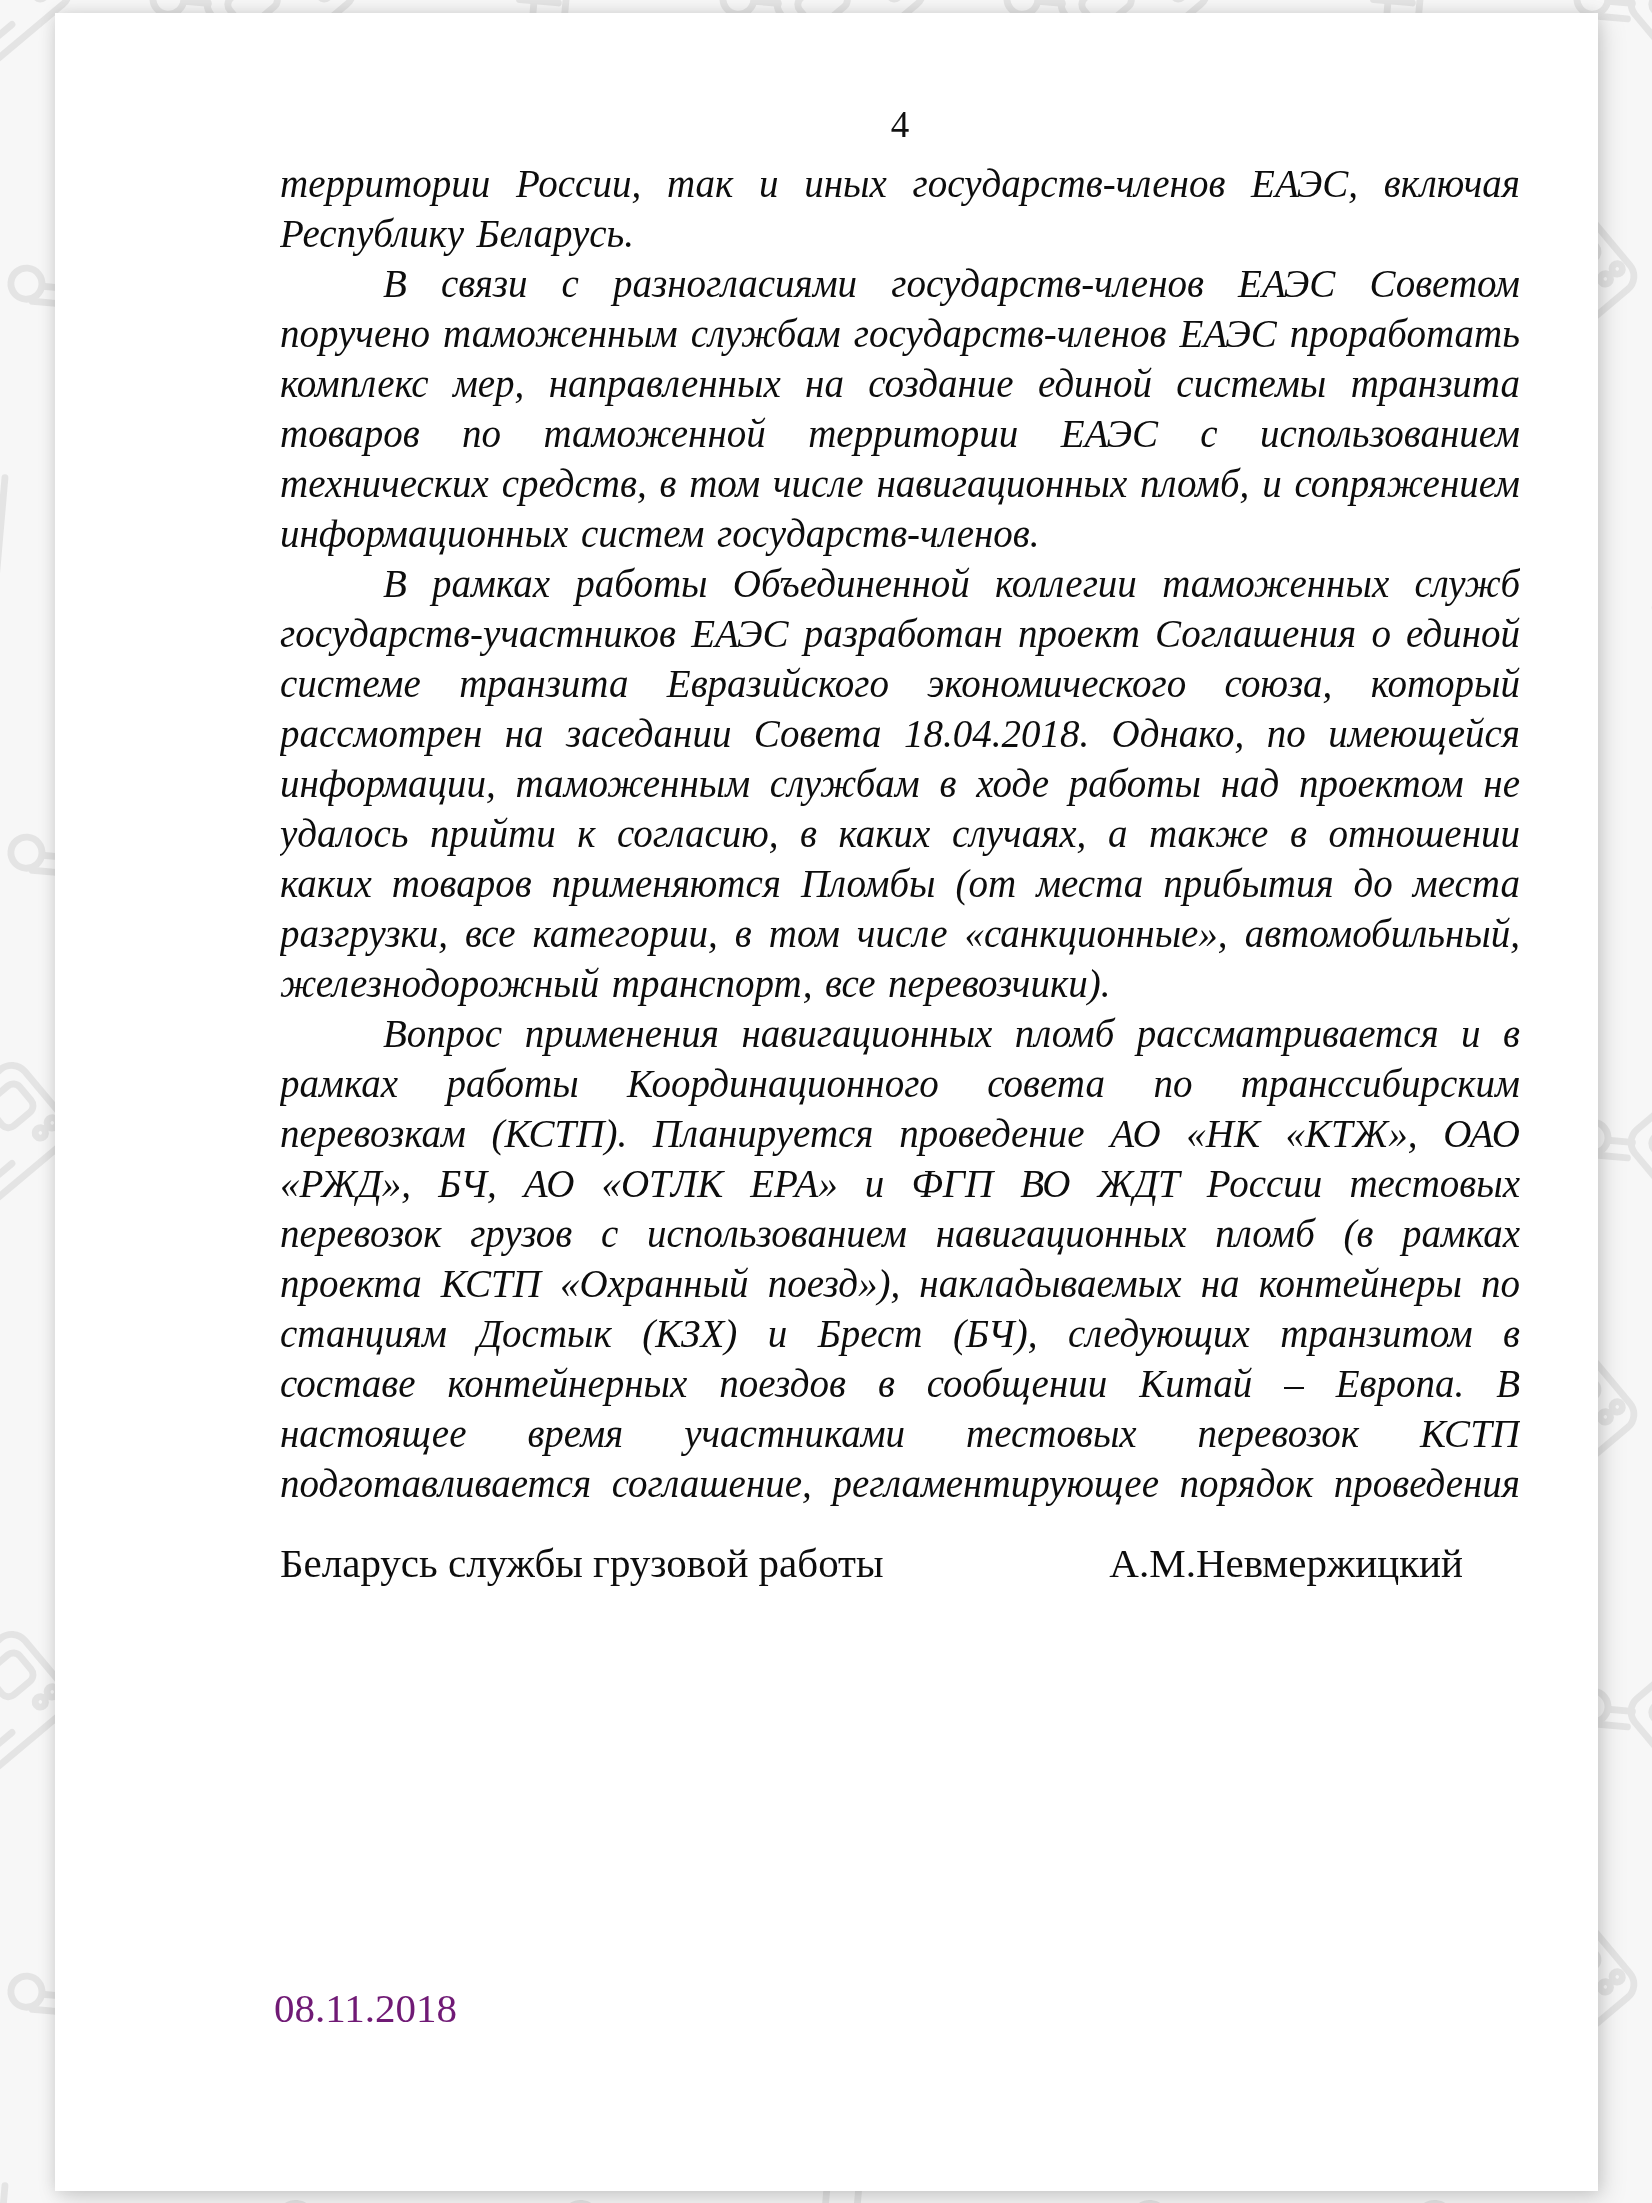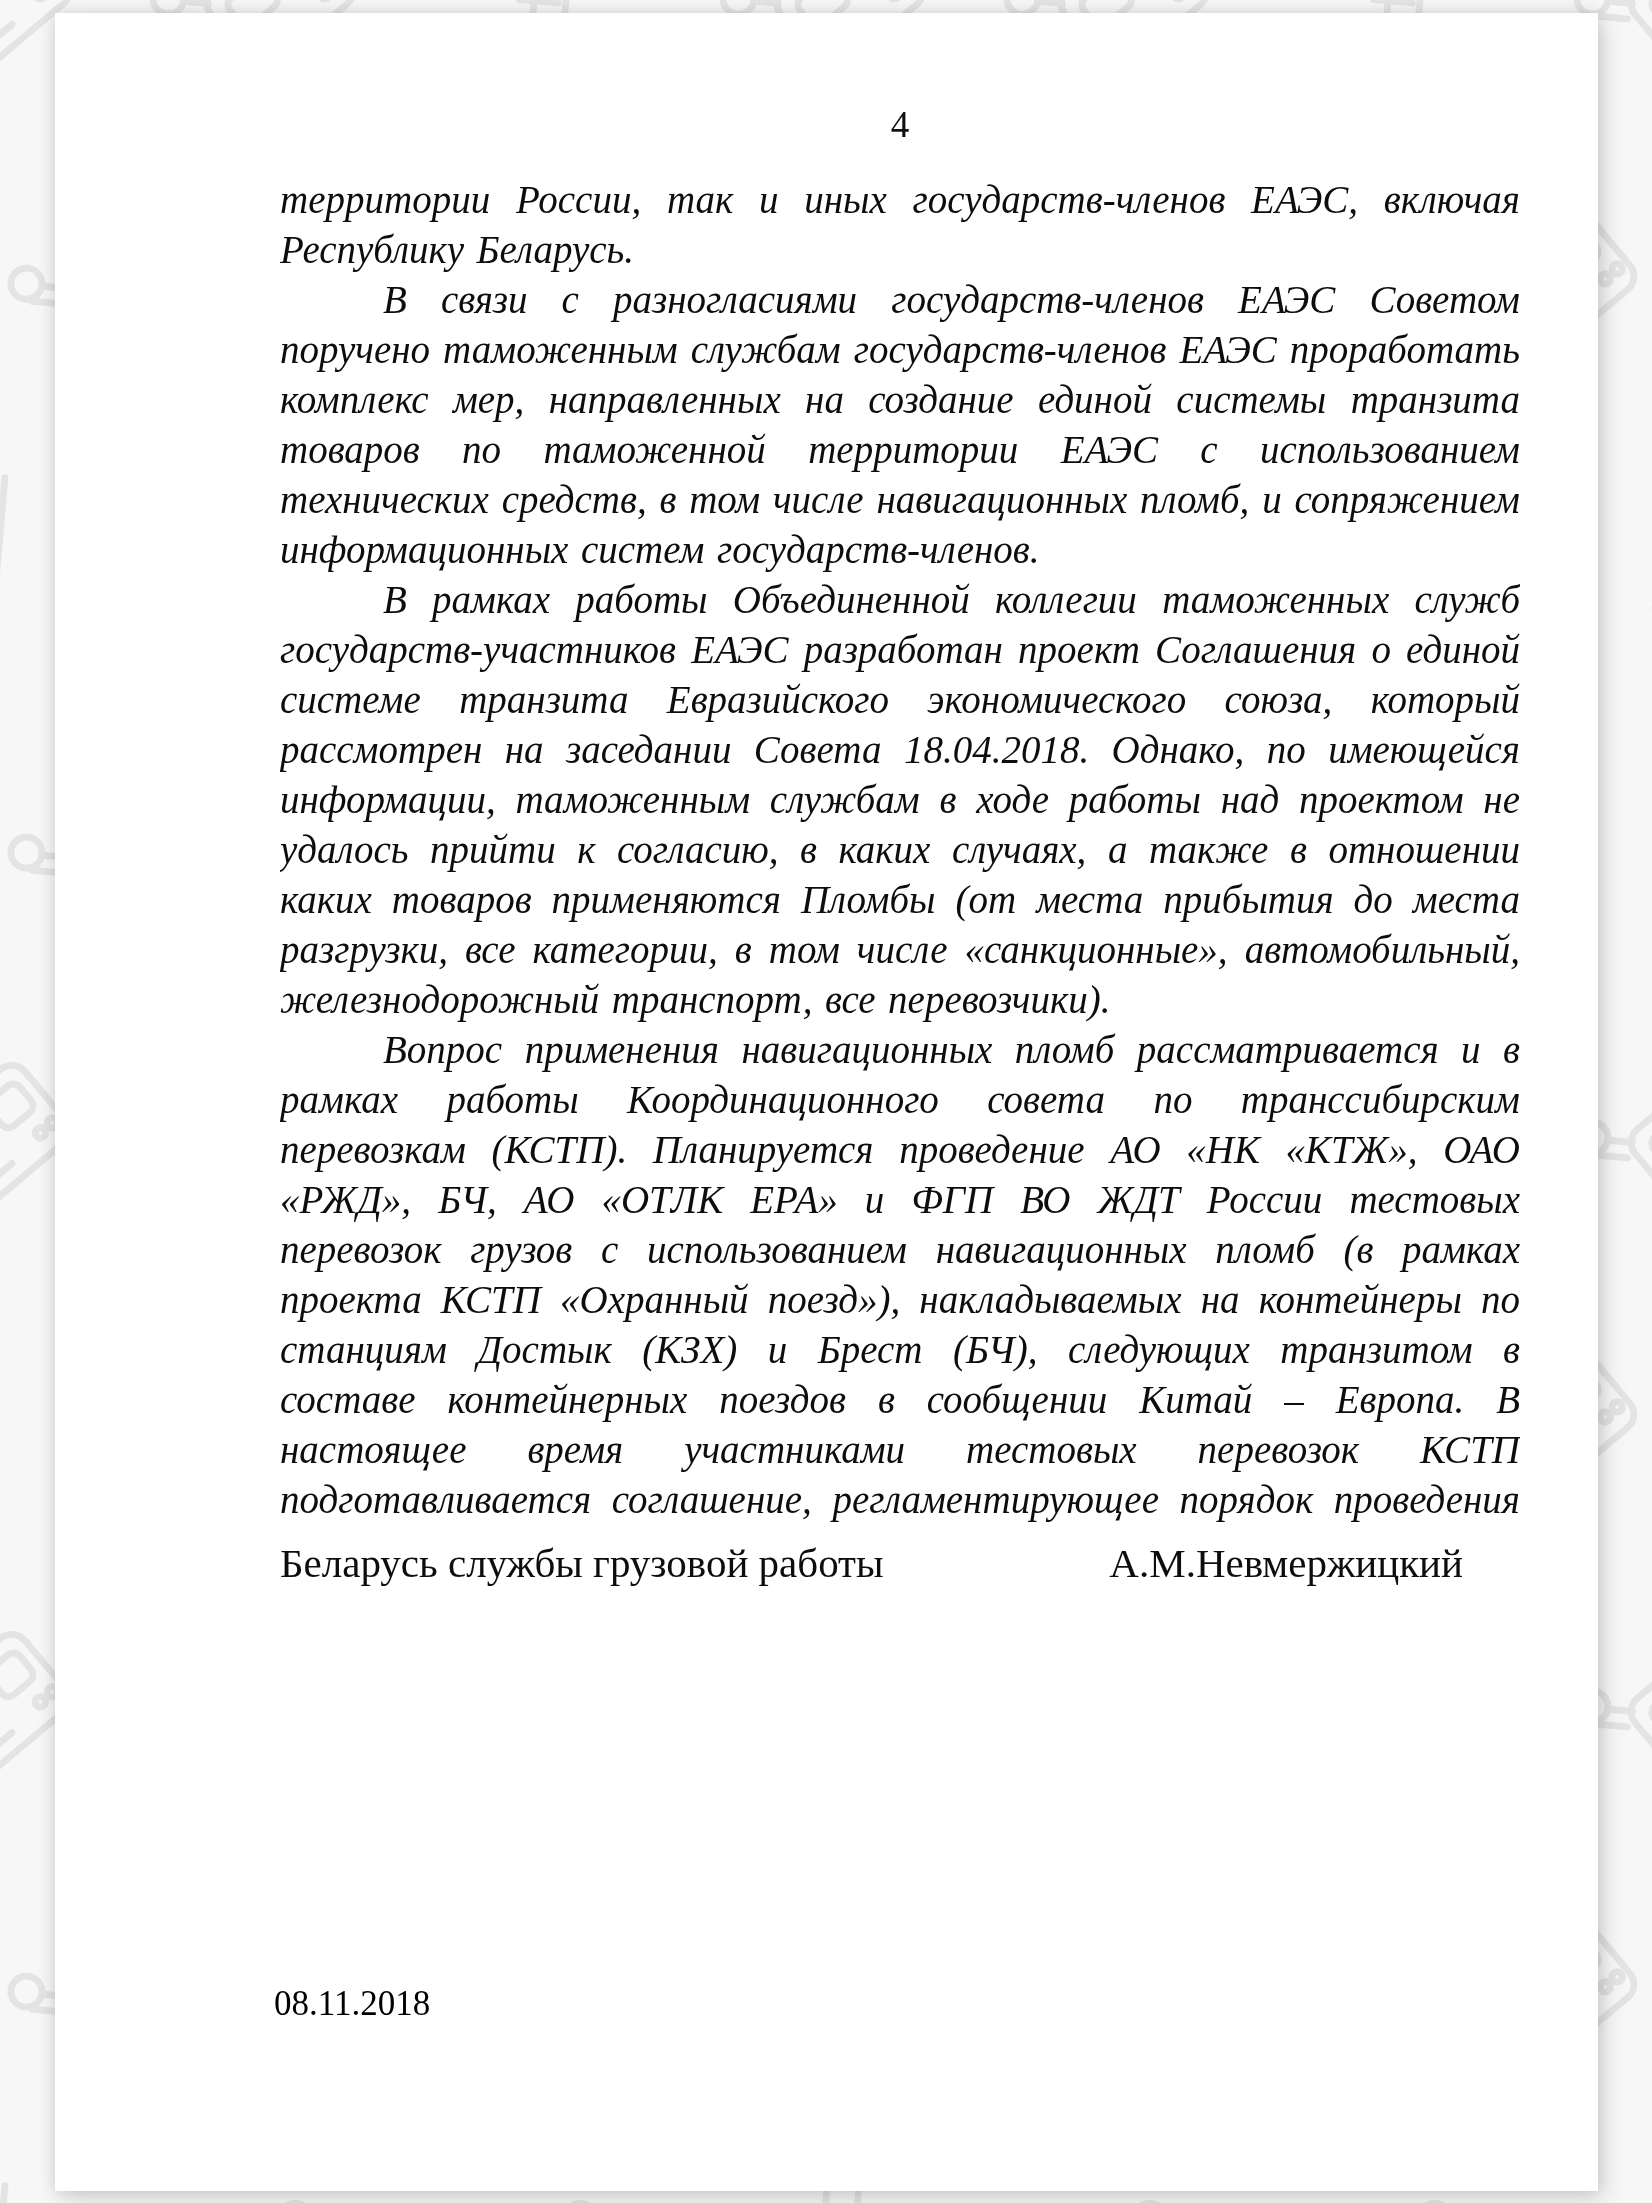--- a/index.html
+++ b/index.html
@@ -37,21 +37,21 @@
     position: absolute;
     top: 90px;
     left: 225px;
     width: 1240px;
     text-align: center;
     font-size: 37px;
     color: #111;
   }
   .body-text {
     position: absolute;
-    top: 162px;
+    top: 146px;
     left: 225px;
     width: 1240px;
     height: 1359px;
     overflow: hidden;
     font-style: italic;
     font-size: 39px;
     line-height: 50px;
     color: #0d0d0d;
     text-align: justify;
   }
@@ -76,22 +76,22 @@
   }
   .sig-name {
     margin-right: 57px;
     white-space: nowrap;
     margin-left: 20px;
   }
   .doc-date {
     position: absolute;
     top: 1971px;
     left: 219px;
-    font-size: 35px;
-    color: #000000;
+    font-size: 41px;
+    color: #701a75;
   }
 </style>
 </head>
 <body>
 
 <div class="canvas">
 
   <div id="watermarks">
       <svg viewBox="0 0 120 120" width="207" height="207" style="left: -119px; top: -101px; transform: rotate(-40deg);">
         <g fill="none" stroke="#d6d6d6" stroke-width="4" stroke-linecap="round">

